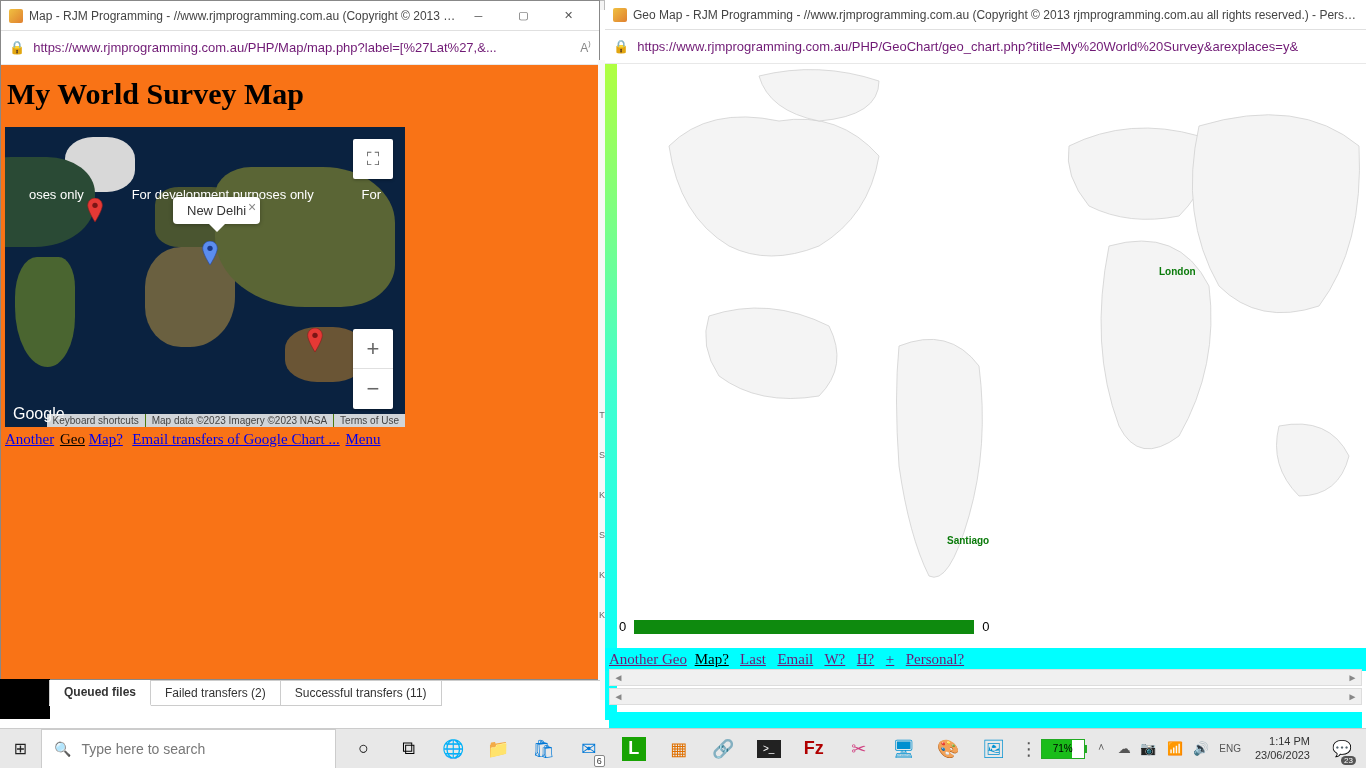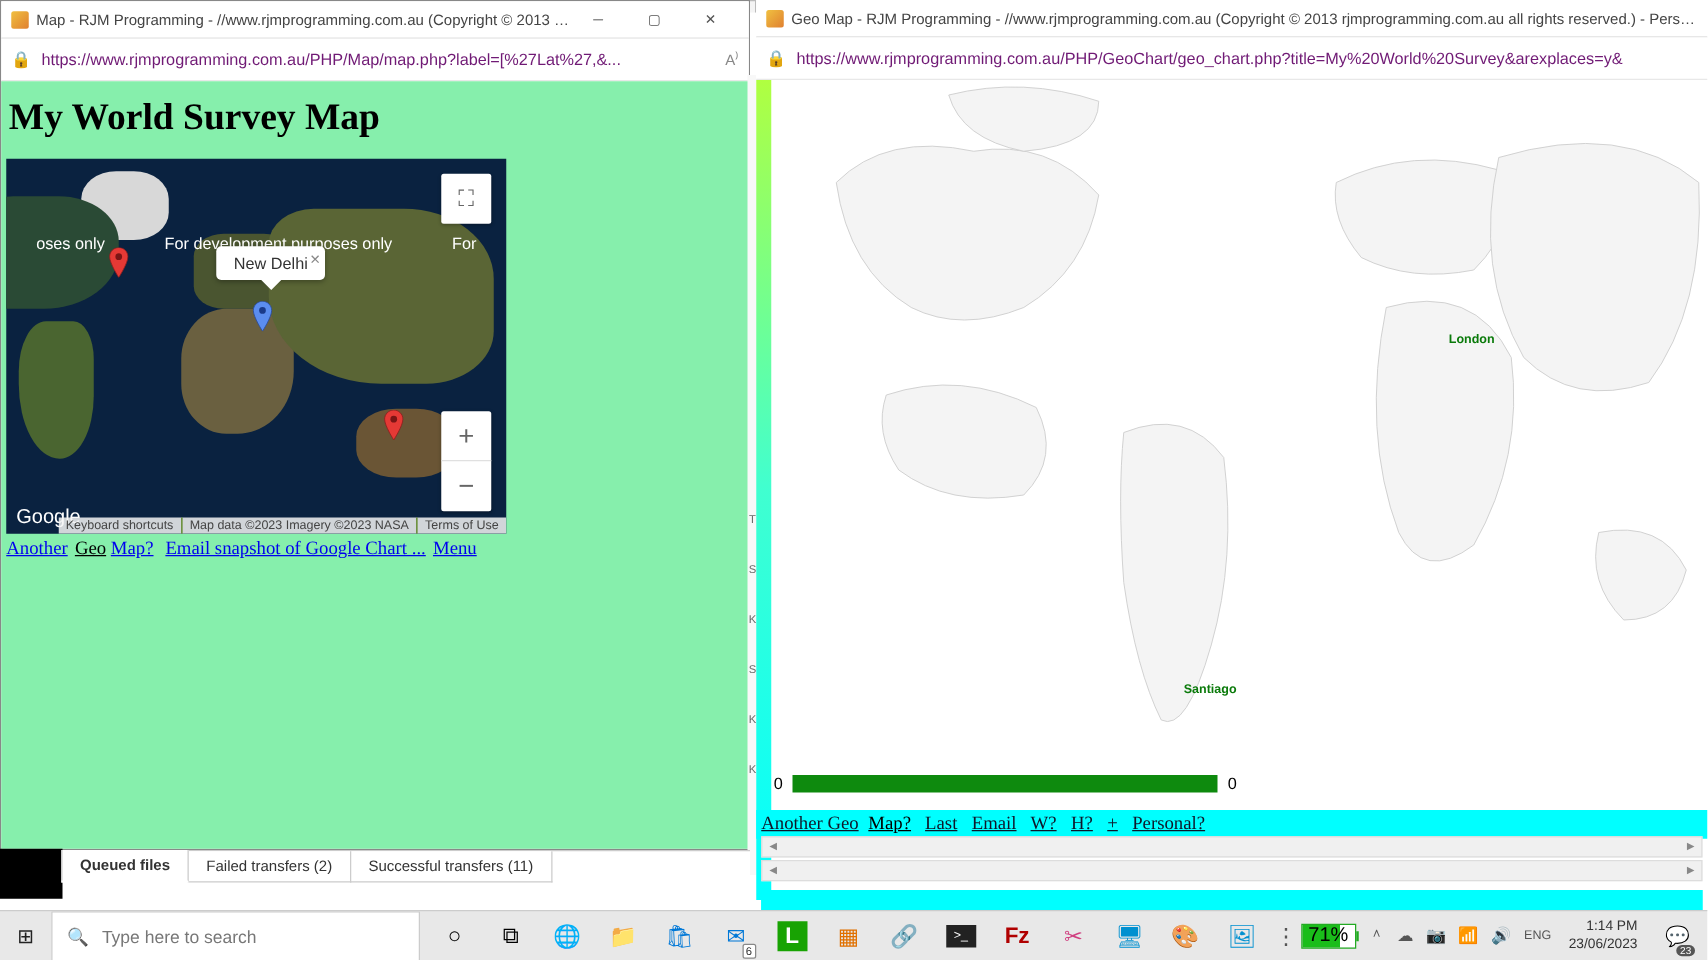--- a/index.html
+++ b/index.html
@@ -8,21 +8,21 @@
 
 .left-window { position: absolute; left: 0; top: 0; width: 600px; height: 680px; background: #fff; border: 1px solid #888; }
 .titlebar { height: 30px; background: #fff; display: flex; align-items: center; padding: 0 8px; border-bottom: 1px solid #e0e0e0; }
 .titlebar-icon { width: 14px; height: 14px; background: linear-gradient(135deg, #f0c040, #e08030); border-radius: 2px; margin-right: 6px; }
 .titlebar-text { flex: 1; font-size: 12px; color: #444; overflow: hidden; white-space: nowrap; text-overflow: ellipsis; }
 .win-controls { display: flex; gap: 0; }
 .win-btn { width: 45px; height: 28px; display: flex; align-items: center; justify-content: center; color: #555; font-size: 11px; }
 .addrbar { height: 34px; display: flex; align-items: center; padding: 3px 8px; background: #fff; border-bottom: 1px solid #e8e8e8; gap: 8px; }
 .lock-icon { color: #888; font-size: 13px; }
 .url-text { flex: 1; font-size: 13px; color: #701a75; overflow: hidden; white-space: nowrap; text-overflow: ellipsis; }
-.left-content { background: #86efac; height: calc(100% - 64px); padding: 4px; overflow: hidden; }
+.left-content { background: #f97316; height: calc(100% - 64px); padding: 4px; overflow: hidden; }
 .page-title { font-family: "Times New Roman", serif; font-size: 30px; font-weight: bold; color: #000; margin: 8px 0 16px 2px; }
 .map-box { position: relative; width: 400px; height: 300px; background: #0a2240; overflow: hidden; }
 .continent { position: absolute; background: #3a5530; }
 .c-na { left: -30px; top: 30px; width: 120px; height: 90px; border-radius: 30% 40% 50% 20%; background: #2a4a35; }
 .c-sa { left: 10px; top: 130px; width: 60px; height: 110px; border-radius: 40% 30% 50% 60%; background: #4a6530; }
 .c-eu { left: 150px; top: 60px; width: 80px; height: 60px; border-radius: 30%; background: #4a5530; }
 .c-af { left: 140px; top: 120px; width: 90px; height: 100px; border-radius: 40% 30% 50% 40%; background: #6a6040; }
 .c-as { left: 210px; top: 40px; width: 180px; height: 140px; border-radius: 20% 40% 30% 50%; background: #5a6535; }
 .c-au { left: 280px; top: 200px; width: 80px; height: 55px; border-radius: 40%; background: #6a5535; }
 .gl { left: 60px; top: 10px; width: 70px; height: 55px; border-radius: 40%; background: #d8d8d8; }
@@ -48,25 +48,25 @@
 .links-row .plain { color: #000; text-decoration: underline; }
 
 
 .right-window { position: absolute; left: 605px; top: 0; right: 0; height: 720px; background: #fff; }
 .right-content { position: relative; background: #fff; height: calc(100% - 64px); }
 .cyan-strip { position: absolute; left: 0; top: 0; bottom: 0; width: 12px; background: linear-gradient(to bottom, #b0ff40, #40ffd0, #00ffff); }
 .geochart { position: absolute; left: 14px; top: 2px; right: 2px; height: 565px; background: #fff; }
 .geochart svg { width: 100%; height: 100%; }
 .geo-label { position: absolute; font-size: 10px; color: #0a7a0a; font-family: Arial, sans-serif; font-weight: bold; }
 .lbl-london { left: 540px; top: 200px; }
-.lbl-santiago { left: 328px; top: 480px; }
+.lbl-santiago { left: 328px; top: 469px; }
 .legend-row { position: absolute; left: 14px; top: 555px; display: flex; align-items: center; gap: 8px; font-size: 13px; font-family: Arial; }
 .legend-bar { width: 340px; height: 14px; background: #0e8a0e; }
 .geo-links { position: absolute; left: 0; top: 584px; right: 0; background: #00ffff; padding: 3px 4px; font-family: "Times New Roman", serif; font-size: 15px; }
-.geo-links a { color: #0f172a; text-decoration: underline; margin-right: 4px; margin-top: 30px; }
+.geo-links a { color: #701a75; text-decoration: underline; margin-right: 4px; margin-top: 30px; }
 .geo-links .plain { color: #000; text-decoration: underline; }
 .hscroll { position: absolute; left: 4px; height: 17px; right: 4px; background: #f0f0f0; border: 1px solid #ddd; }
 .hscroll .arrow { position: absolute; width: 17px; height: 15px; top: 0; display: flex; align-items: center; justify-content: center; color: #888; font-size: 10px; }
 .hscroll .arrow.l { left: 0; } .hscroll .arrow.r { right: 0; }
 .hs1 { top: 605px; } .hs2 { top: 624px; } .hs3 { top: 648px; background: #00ffff; border-color: #00ffff; }
 
 
 .fz-tabs { position: absolute; left: 50px; top: 680px; width: 550px; height: 40px; background: #fff; border-top: 1px solid #ccc; display: flex; align-items: flex-start; }
 .fz-strip { width: 50px; height: 40px; background: #000; position: absolute; left: -50px; top: -2px; }
 .fz-tab { padding: 5px 14px; border: 1px solid #ccc; border-top: none; font-size: 12px; color: #333; background: #fff; margin-left: -1px; }
@@ -74,21 +74,21 @@
 
 
 .taskbar { position: absolute; left: 0; bottom: 0; width: 100%; height: 40px; background: #e8e8e8; border-top: 1px solid #ccc; display: flex; align-items: center; }
 .start-btn { width: 48px; height: 40px; display: flex; align-items: center; justify-content: center; font-size: 16px; color: #222; }
 .search-box { width: 340px; height: 40px; background: #fff; border: 1px solid #ccc; display: flex; align-items: center; padding: 0 12px; color: #777; font-size: 14px; gap: 10px; }
 .tb-icons { display: flex; align-items: center; margin-left: 6px; gap: 1px; }
 .tb-icon { width: 44px; height: 40px; display: flex; align-items: center; justify-content: center; font-size: 18px; position: relative; }
 .tb-icon.more { width: 24px; }
 .badge { position: absolute; bottom: 2px; right: 6px; background: #fff; color: #333; font-size: 9px; padding: 0 2px; border: 1px solid #888; border-radius: 2px; }
 .tray { margin-left: auto; display: flex; align-items: center; height: 100%; gap: 10px; padding-right: 6px; }
-.battery { width: 44px; height: 20px; border: 1px solid #2a2; background: linear-gradient(to right, #1abd1a 71%, #fff 71%); font-size: 16px; color: #000; display: flex; align-items: center; justify-content: center; position: relative; }
+.battery { width: 44px; height: 20px; border: 1px solid #2a2; background: linear-gradient(to right, #1abd1a 71%, #fff 71%); font-size: 10px; color: #000; display: flex; align-items: center; justify-content: center; position: relative; }
 .battery::after { content: ''; position: absolute; right: -3px; top: 5px; width: 2px; height: 8px; background: #2a2; }
 .tray-icons { display: flex; gap: 10px; color: #555; font-size: 13px; align-items: center; }
 .clock { text-align: right; font-size: 11px; color: #333; line-height: 1.2; padding: 0 4px; }
 .notif { width: 36px; height: 40px; display: flex; align-items: center; justify-content: center; position: relative; color: #555; font-size: 16px; }
 .notif .badge2 { position: absolute; bottom: 4px; right: 4px; background: #555; color: #fff; font-size: 8px; padding: 0 3px; border-radius: 6px; }
 
 
 .bg-window-edge { position: absolute; left: 85px; top: 0; width: 520px; height: 10px; background: #f4f4f4; border: 1px solid #bbb; border-bottom: none; }
 .mid-strip { position: absolute; left: 598px; top: 60px; width: 8px; height: 640px; background: #f8f8f8; }
 .mid-letters { font-size: 9px; color: #666; writing-mode: horizontal-tb; display:flex; flex-direction:column; gap: 30px; padding-top: 350px; align-items:center;}
@@ -153,21 +153,21 @@
       <div class="map-footer">
         <span>Keyboard shortcuts</span>
         <span>Map data ©2023 Imagery ©2023 NASA</span>
         <span>Terms of Use</span>
       </div>
     </div>
     <div class="links-row">
       <a>Another</a>
       <span class="plain">Geo</span>
       <a>Map?</a>&nbsp;
-      <a>Email snapshot of Google Chart ...</a>
+      <a>Email transfers of Google Chart ...</a>
       <a>Menu</a>
     </div>
   </div>
 </div>
 
 <div class="mid-strip">
   <div class="mid-letters">
       <span>T</span>
       <span>S</span>
       <span>K</span>

